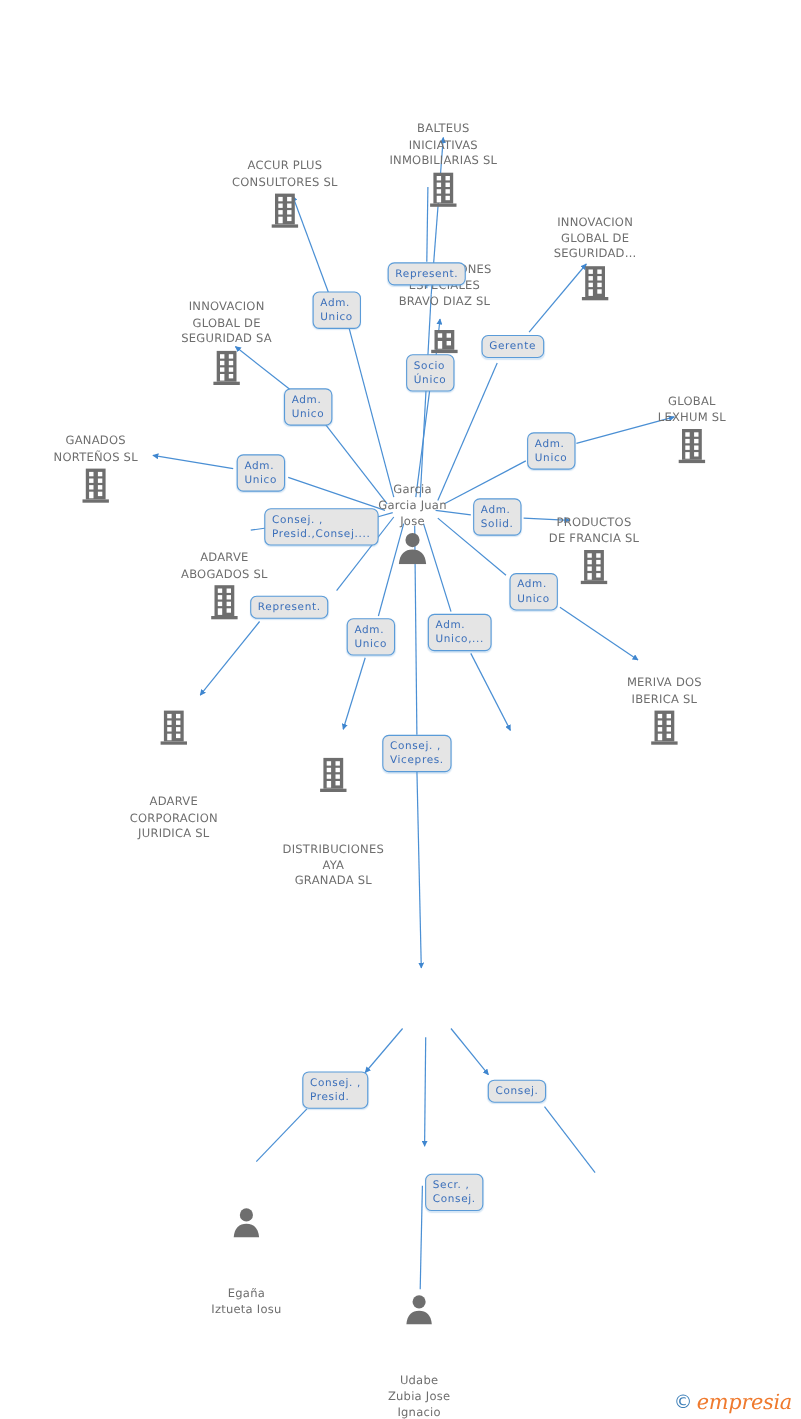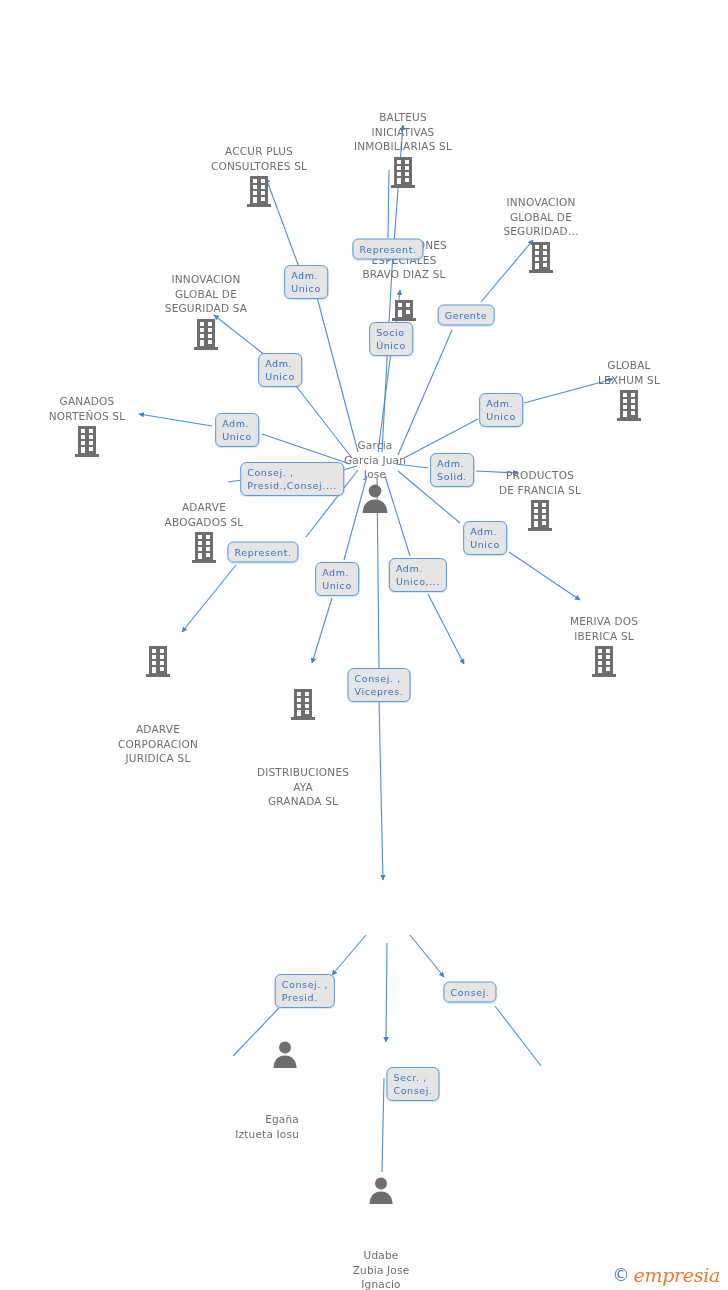--- a/index.html
+++ b/index.html
@@ -416,21 +416,21 @@
 Garcia Juan
 Jose</div>
     <span class="icon-wrap">
       <svg class="person" width="30" height="30" viewBox="0 0 30 30" fill="#6e6e6e" xmlns="http://www.w3.org/2000/svg">
         <circle cx="15" cy="8" r="6.4"></circle>
         <path d="M2.6 30 C3.2 20.6 8.2 16.6 15 16.6 C21.8 16.6 26.8 20.6 27.4 30 Z"></path>
       </svg>
     </span>
   </div>
 
-  <div class="node label-below" style="left:224px; top:1040px;text-align:right;">
+  <div class="node label-below" style="left:224px; top:1097px;">
     <span class="icon-wrap">
       <svg class="person" width="28" height="28" viewBox="0 0 30 30" fill="#6e6e6e" xmlns="http://www.w3.org/2000/svg">
         <circle cx="15" cy="8" r="6.4"></circle>
         <path d="M2.6 30 C3.2 20.6 8.2 16.6 15 16.6 C21.8 16.6 26.8 20.6 27.4 30 Z"></path>
       </svg>
     </span>
     <div class="node-label">Egaña
 Iztueta Iosu</div>
   </div>
 

